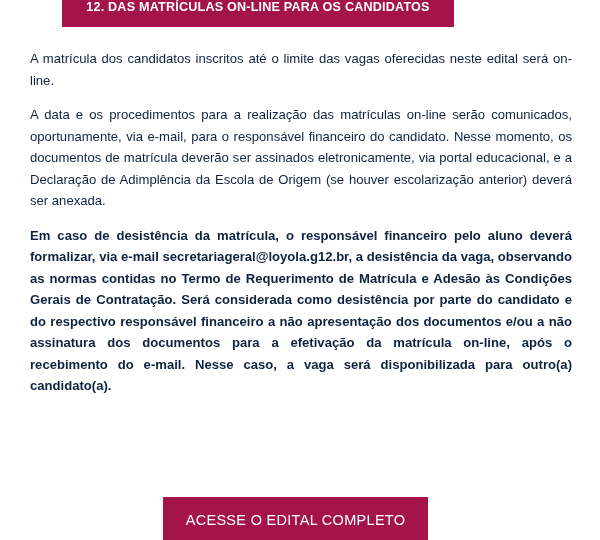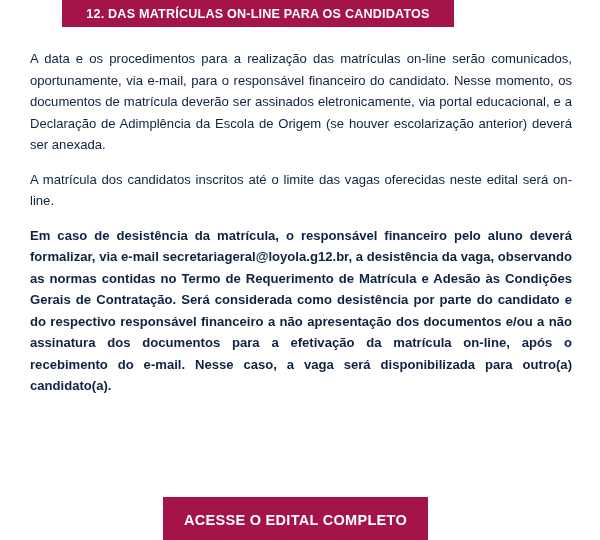--- a/index.html
+++ b/index.html
@@ -21,21 +21,20 @@
   }
   
   .section-header {
     position: absolute;
     left: 62px;
     top: 0px;
     width: 392px;
     height: 27px;
     background: #a4134a;
     display: flex;
-    align-items: center;
     justify-content: center;
     box-sizing: border-box;
   }
   .section-header-text {
     color: #ffffff;
     font-size: 12.6px;
     font-weight: bold;
     letter-spacing: 0.2px;
     white-space: nowrap;
   }
@@ -67,37 +66,37 @@
     height: 46px;
     background: #a4134a;
     display: flex;
     align-items: center;
     justify-content: center;
     box-sizing: border-box;
   }
   .cta-button-text {
     color: #ffffff;
     font-size: 14.5px;
-    font-weight: bold;
+    font-weight: normal;
     letter-spacing: 0.3px;
     white-space: nowrap;
   }
 </style>
 </head>
 <body>
 
 <div class="page">
 
   <div class="section-header">
     <span class="section-header-text">12.  DAS MATRÍCULAS ON-LINE PARA OS CANDIDATOS</span>
   </div>
 
   <div class="body-copy">
+    <p class="para">A matrícula dos candidatos inscritos até o limite das vagas oferecidas neste edital será on-line.</p>
     <p class="para">A data e os procedimentos para a realização das matrículas on-line serão comunicados, oportunamente, via e-mail, para o responsável financeiro do candidato. Nesse momento, os documentos de matrícula deverão ser assinados eletronicamente, via portal educacional, e a Declaração de Adimplência da Escola de Origem (se houver escolarização anterior) deverá ser anexada.</p>
-    <p class="para">A matrícula dos candidatos inscritos até o limite das vagas oferecidas neste edital será on-line.</p>
     <p class="para">Em caso de desistência da matrícula, o responsável financeiro pelo aluno deverá formalizar, via e-mail secretariageral@loyola.g12.br, a desistência da vaga, observando as normas contidas no Termo de Requerimento de Matrícula e Adesão às Condições Gerais de Contratação. Será considerada como desistência por parte do candidato e do respectivo responsável financeiro a não apresentação dos documentos e/ou a não assinatura dos documentos para a efetivação da matrícula on-line, após o recebimento do e-mail. Nesse caso, a vaga será disponibilizada para outro(a) candidato(a).</p>
   </div>
 
   <div class="cta-button">
     <span class="cta-button-text">ACESSE O EDITAL COMPLETO</span>
   </div>
 
 </div>
 
 </body></html>

